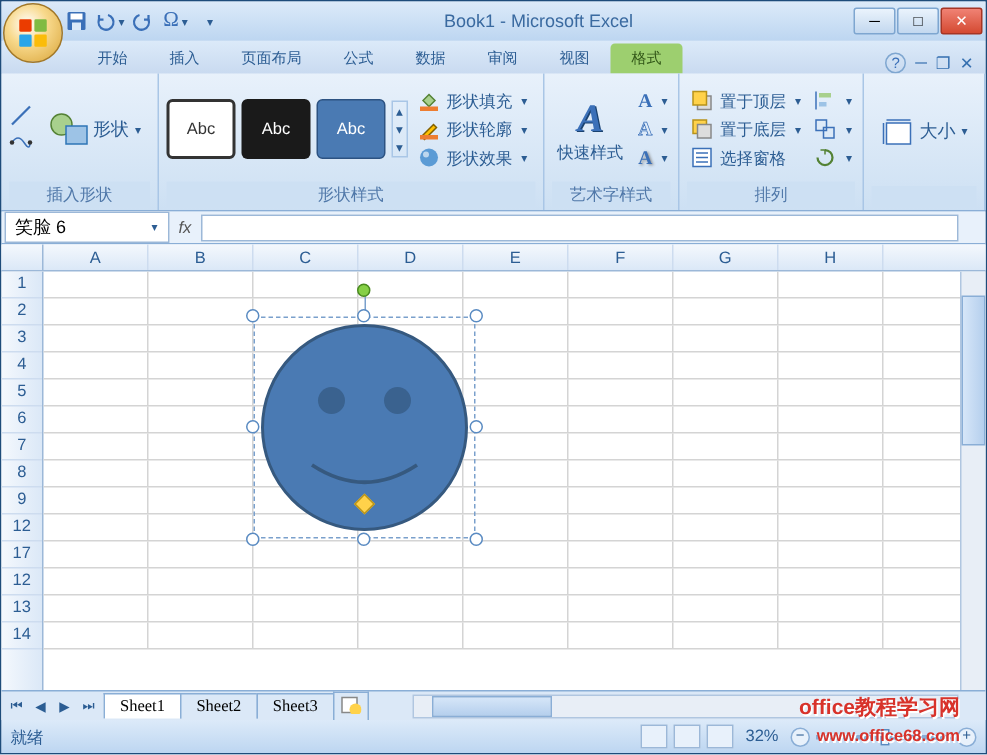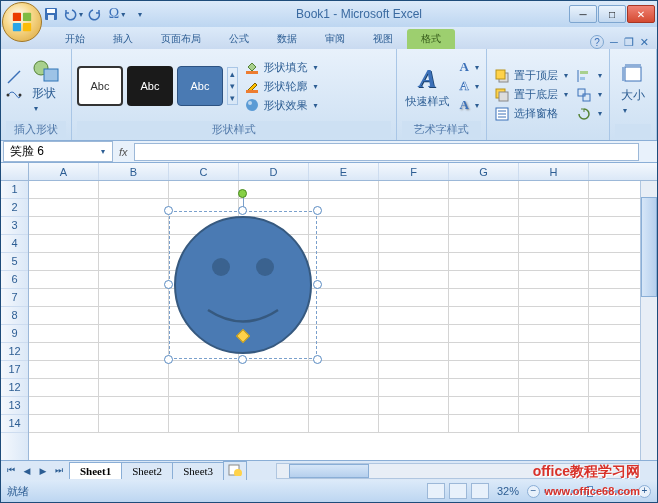--- a/index.html
+++ b/index.html
@@ -23,21 +23,21 @@
     .tab { padding: 3px 14px; color: #2c5d93; font-size: 10px; cursor: pointer; }
     .tab.active { background: #9dcf6f; border-radius: 3px 3px 0 0; color: #325718; }
     .tabs-right { margin-left: auto; display: flex; gap: 6px; padding-right: 8px; align-items: center; }
     .tabs-right span { color: #3670b0; font-size: 11px; }
     
     .ribbon { height: 92px; background: linear-gradient(#e8f1fb, #cde0f3); display: flex; border-bottom: 1px solid #8aaed6; }
     .ribbon-group { border-right: 1px solid #a9c6e6; padding: 2px 5px; display: flex; flex-direction: column; height: 100%; }
     .ribbon-group-body { flex: 1; display: flex; align-items: center; gap: 4px; }
     .ribbon-group-label { text-align: center; color: #5078a9; font-size: 11px; padding: 1px 0; background: #cde0f3; }
     
-    .shape-btn { display: flex; flex-direction: column; align-items: flex-start; gap: 2px; padding: 2px 6px; color: #2c5d93; }
+    .shape-btn { display: flex; align-items: center; gap: 2px; padding: 2px 6px; color: #2c5d93; }
     .small-icon { width: 16px; height: 16px; }
     
     .style-gallery { display: flex; gap: 4px; }
     .style-item { width: 46px; height: 40px; border-radius: 4px; display: flex; align-items: center; justify-content: center; font-size: 11px; }
     .style-1 { background: #fff; border: 2px solid #333; color: #333; }
     .style-2 { background: #1a1a1a; color: #fff; }
     .style-3 { background: #4a7ab3; border: 1px solid #2c5282; color: #fff; }
     
     .ribbon-menu-list { display: flex; flex-direction: column; gap: 1px; font-size: 11px; color: #2c5d93; }
     .ribbon-menu-item { display: flex; align-items: center; gap: 4px; padding: 1px 2px; white-space: nowrap; }
@@ -72,21 +72,21 @@
     .h-l { left: -5px; top: 50%; margin-top: -5px; } .h-r { right: -5px; top: 50%; margin-top: -5px; }
     .rot { position: absolute; top: -22px; left: 50%; margin-left: -5px; width: 9px; height: 9px; background: #86d046; border: 1px solid #4a8b1f; border-radius: 50%; }
     .rot-line { position: absolute; top: -14px; left: 50%; width: 1px; height: 10px; background: #7aa0cc; }
     .adj { position: absolute; bottom: 18px; left: 50%; margin-left: -5px; width: 10px; height: 10px; background: #ffd24a; border: 1px solid #b8931a; transform: rotate(45deg); }
     .smiley { position: absolute; inset: 4px; }
     
     .sheet-tabs { height: 20px; background: #dbe8f7; display: flex; align-items: center; border-top: 1px solid #8aaed6; }
     .nav-btns { display: flex; padding: 0 2px; }
     .nav-btn { width: 16px; height: 16px; display: flex; align-items: center; justify-content: center; font-size: 9px; color: #2c5d93; }
     .sheet-tab { padding: 2px 10px; background: #fff; border: 1px solid #8aaed6; border-bottom: none; margin-right: -1px; font-size: 11px; font-family: Tahoma; }
-    .sheet-tab.active { background: #fff; font-weight: bold; }
+    .sheet-tab.active { background: #fff; font-weight: normal; }
     .sheet-tab.inactive { background: #dbe8f7; }
     .hscroll { flex: 1; margin: 0 18px 0 30px; height: 16px; background: #e8eef6; border: 1px solid #b0c6e0; position: relative; }
     .hscroll-thumb { position: absolute; left: 12px; top: 0; height: 100%; width: 80px; background: linear-gradient(#d6e6f8, #b5cfed); border: 1px solid #8aaed6; }
     
     .statusbar { height: 22px; background: linear-gradient(#dceaf9, #bdd6f1); display: flex; align-items: center; padding: 0 6px; }
     .status-text { color: #2c5d93; font-size: 11px; }
     .zoom-area { margin-left: auto; display: flex; align-items: center; gap: 4px; }
     .view-btn { width: 18px; height: 16px; border: 1px solid #9cb8d8; background: #e8f1fb; }
     .zoom-pct { font-size: 11px; color: #2c5d93; padding: 0 4px; }
     .zoom-slider { width: 90px; height: 3px; background: #8aaed6; position: relative; }
@@ -311,20 +311,21 @@
             </div>
           <div class="ribbon-menu-item">
               <svg class="small-icon">
                 <path d="M8 3 A5 5 0 1 1 3 8" fill="none" stroke="#548235" stroke-width="1.5"></path>
                 <path d="M5 3 L8 3 L8 6" fill="none" stroke="#548235"></path>
               </svg>
               <span class="dd">▾</span>
             </div>
         </div>
       </div>
+      <div class="ribbon-group-label">排列</div>
     </div>
 
     <div class="ribbon-group">
       <div class="ribbon-group-body">
         <div class="shape-btn">
           <svg width="24" height="24">
               <rect x="4" y="6" width="16" height="14" fill="#fff" stroke="#3b70b8"></rect>
               <line x1="2" y1="6" x2="2" y2="20" stroke="#3b70b8"></line>
               <line x1="4" y1="4" x2="20" y2="4" stroke="#3b70b8"></line>
             </svg>

